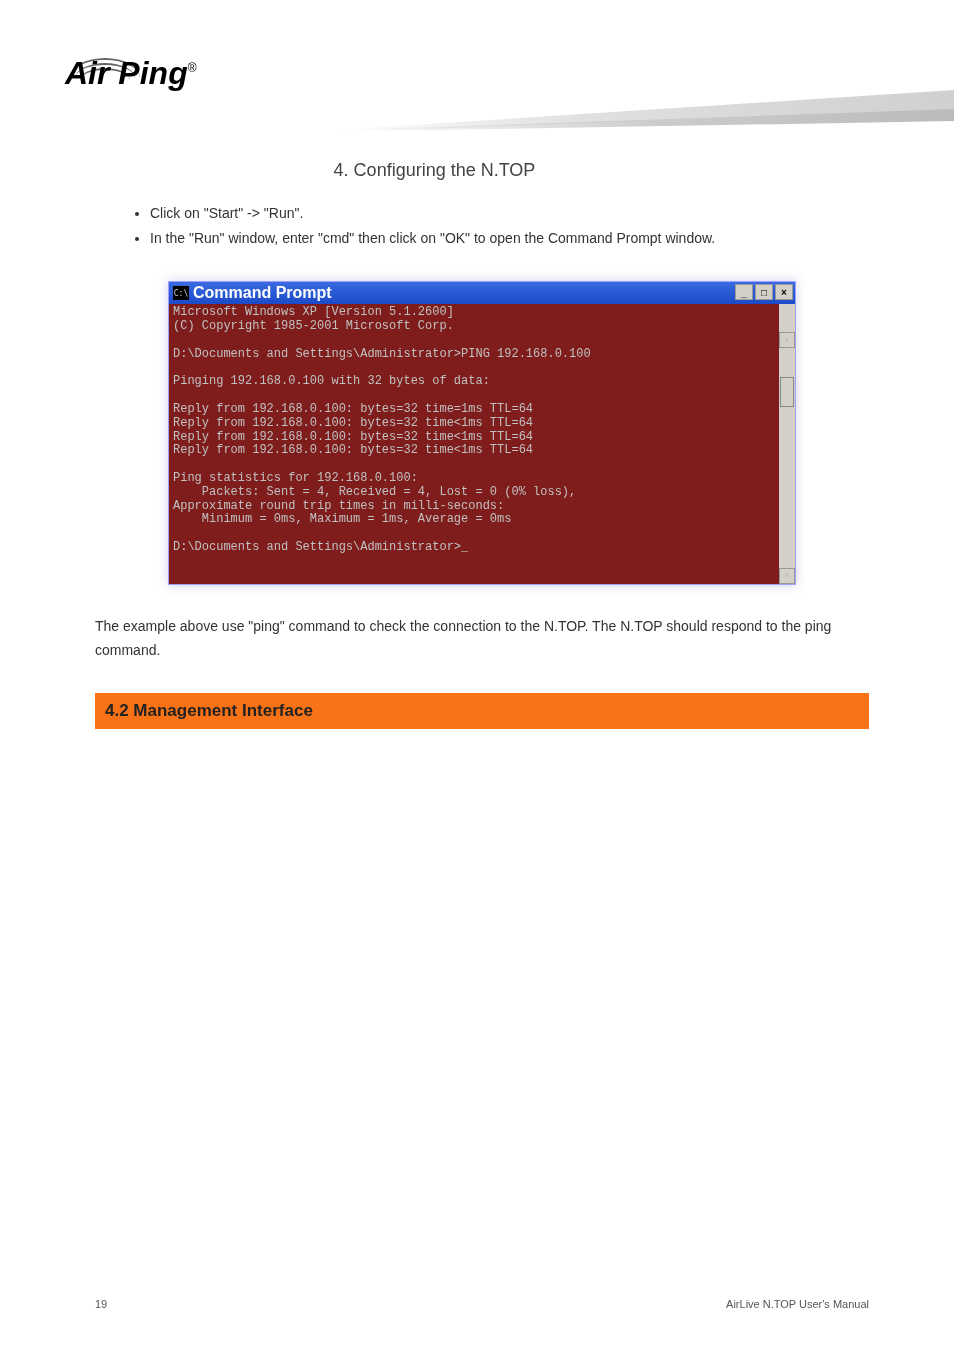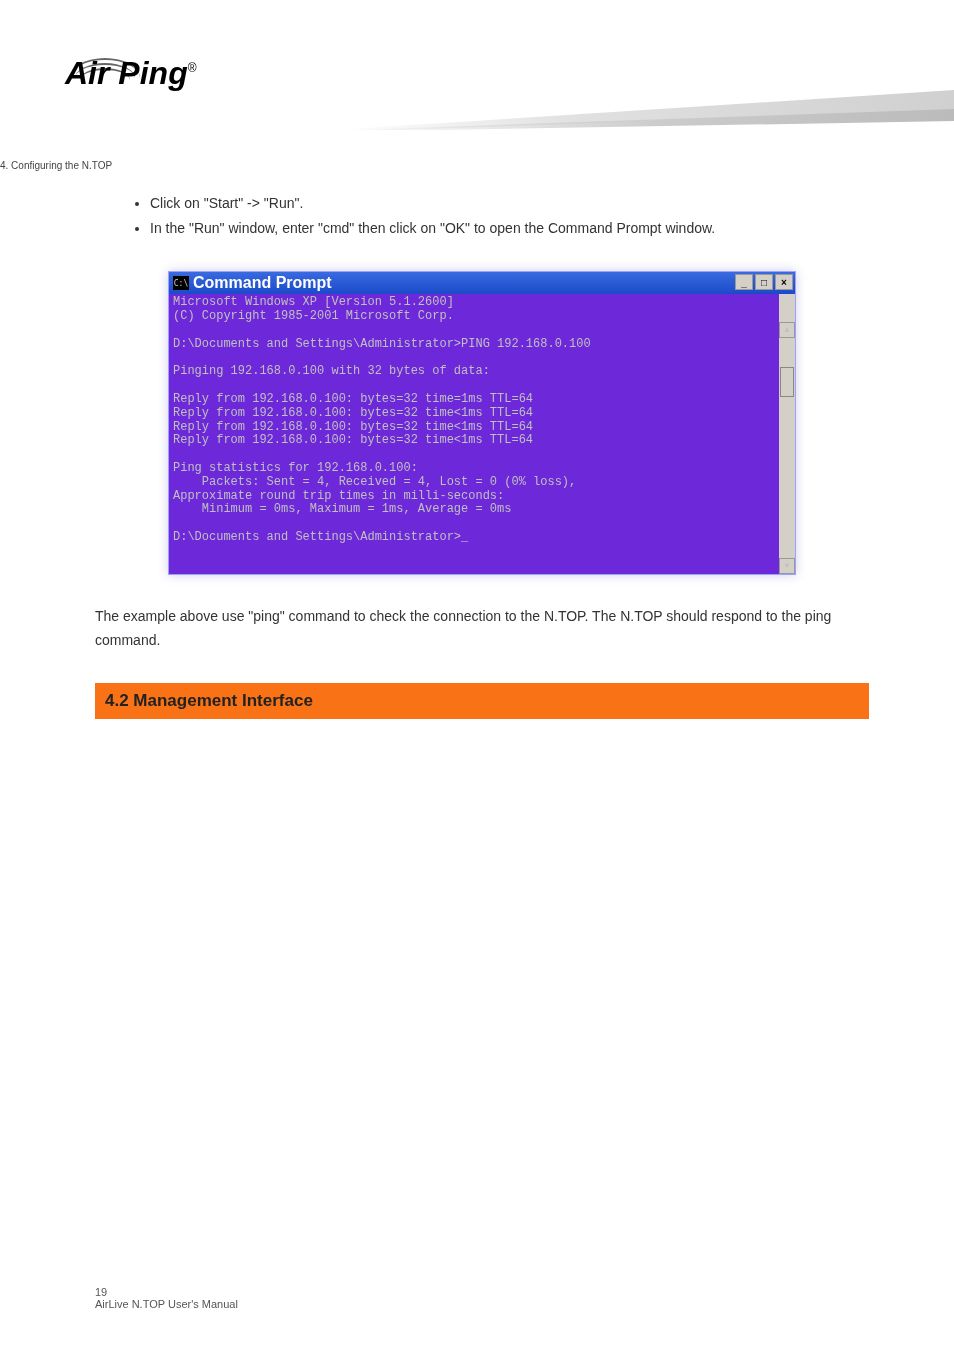--- a/index.html
+++ b/index.html
@@ -75,24 +75,24 @@
     .swoosh2 {
       position: absolute;
       right: 0;
       top: 100px;
       width: 600px;
       height: 30px;
       background: linear-gradient(90deg, transparent 0%, #ccc 50%, #bbb 100%);
       clip-path: polygon(0 100%, 100% 30%, 100% 70%, 15% 100%);
     }
     .chapter-label {
-      text-align: left;
+      text-align: center;
       padding-right: 85px;
       margin-top: 40px;
-      font-size: 10px;
+      font-size: 18px;
       color: #444;
     }
     .content-area {
       padding: 20px 85px 0 95px;
     }
     .bullet-list {
       list-style: disc;
       padding-left: 55px;
       margin-bottom: 30px;
     }
@@ -147,21 +147,21 @@
       background: #d4d0c8;
       border: 1px solid #999;
       font-size: 10px;
       display: flex;
       align-items: center;
       justify-content: center;
       font-family: Arial;
       font-weight: bold;
     }
     .cmd-body {
-      background: #6d28d9;
+      background: #7f1d1d;
       padding: 2px 4px;
       font-family: 'Courier New', monospace;
       font-size: 12px;
       color: #c0c0c0;
       white-space: pre;
       line-height: 1.15;
       min-height: 275px;
       position: relative;
     }
     .cmd-scrollbar {
@@ -209,21 +209,20 @@
     .footer {
       position: absolute;
       bottom: 40px;
       left: 0;
       width: 100%;
       padding: 0 85px 0 95px;
       display: flex;
       justify-content: space-between;
       font-size: 11px;
       color: #555;
-      flex-direction: column;
     }
   </style>
 </head>
 <body>
 
 <div class="header">
   <div class="logo-arc"></div>
   <div class="logo-arc2"></div>
   <div class="logo-arc3"></div>
   <div class="logo">

